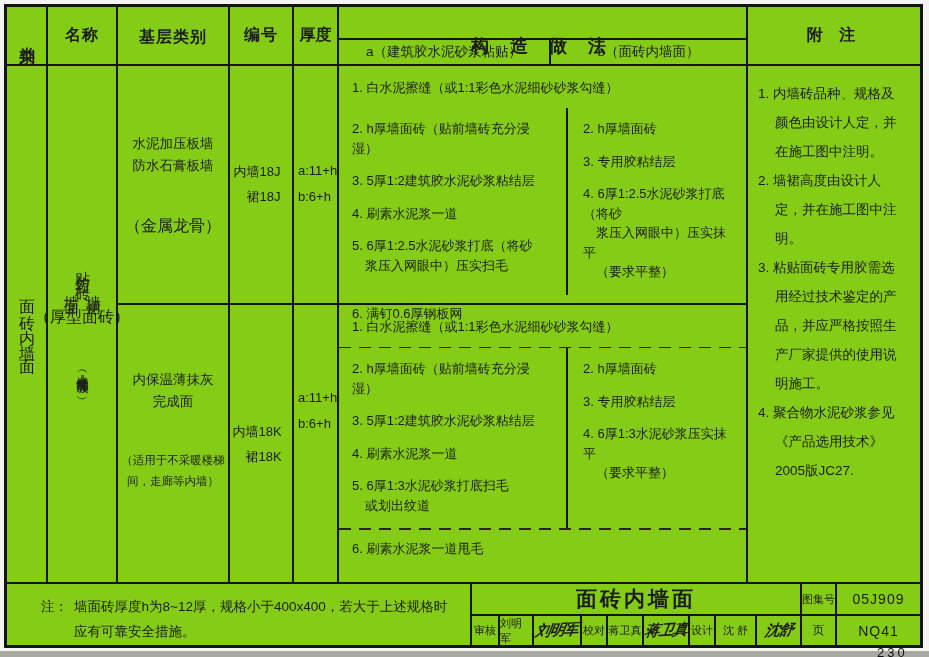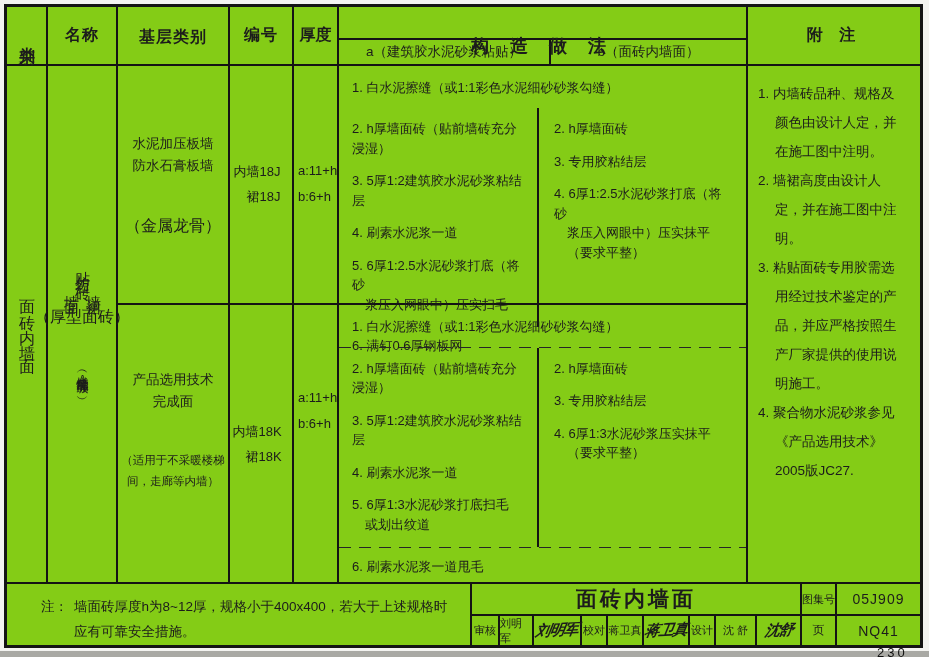--- a/index.html
+++ b/index.html
@@ -32,21 +32,21 @@
   .bline{font-size:13.5px;line-height:1.0;margin:8px 0;text-align:center;}
   .bnote{font-size:16px;margin-top:32px;line-height:1.7;padding:0 4px;}
   .bnote2{font-size:11.5px;margin-top:34px;text-align:center;line-height:1.8;padding:0 2px;}
   .codebox{text-align:right;padding-right:8px;}
   .cline{font-size:13px;line-height:1.9;}
   .thickbox{padding-left:4px;}
   .tline{font-size:13px;line-height:1.6;margin:5px 0;}
   .method{flex-direction:column;align-items:stretch;justify-content:flex-start;}
   .m-top{padding:13px 4px 11px 13px;font-size:13px;}
   .m-mid{flex:1;display:flex;align-items:stretch;}
-  .m-a{width:200px;border-right:2px solid #141414;box-sizing:border-box;padding:11px 11px 0 13px;}
+  .m-a{width:229px;border-right:2px solid #141414;box-sizing:border-box;padding:11px 11px 0 13px;}
   .m-b{flex:1;padding:11px 16px 0 15px;}
   .m-bot{padding:10px 4px 0 13px;font-size:13px;}
   .m-bot-r1{height:34px;}
   .m-bot-r2{height:66px;}
   .step{font-size:13px;margin-bottom:13px;white-space:pre-line;line-height:1.5;}
   .notes-cell{align-items:flex-start;justify-content:flex-start;padding:13px 18px 0 10px;flex-direction:column;}
   .note-item{font-size:13.5px;line-height:2.15;padding-left:17px;text-indent:-17px;}
   .fnote{align-items:flex-start;justify-content:flex-start;padding:11px 0 0 34px;}
   .fnote-label{font-size:13.5px;font-weight:500;}
   .fnote-text{margin-left:6px;}
@@ -142,21 +142,21 @@
 　浆压入网眼中）压实抹平
 　（要求平整）</div>
         </div>
     </div>
     <div class="dash"></div>
     <div class="m-bot m-bot-r1">6. 满钉0.6厚钢板网</div>
   </div>
 
   <div class="cell stackcol" style="left:111px;top:298px;width:110px;height:277px;justify-content:flex-start;padding-top:60px;">
     <div>
-        <div class="bline">产品选用技术</div>
+        <div class="bline">内保温薄抹灰</div>
         <div class="bline">完成面</div>
       </div>
     <div class="bnote2">（适用于不采暖楼梯间，走廊等内墙）</div>
   </div>
   <div class="cell" style="left:223px;top:298px;width:62px;height:277px;align-items:flex-start;padding-top:115px;">
     <div class="codebox">
         <div class="cline">内墙18K</div>
         <div class="cline">裙18K</div>
       </div>
   </div>

